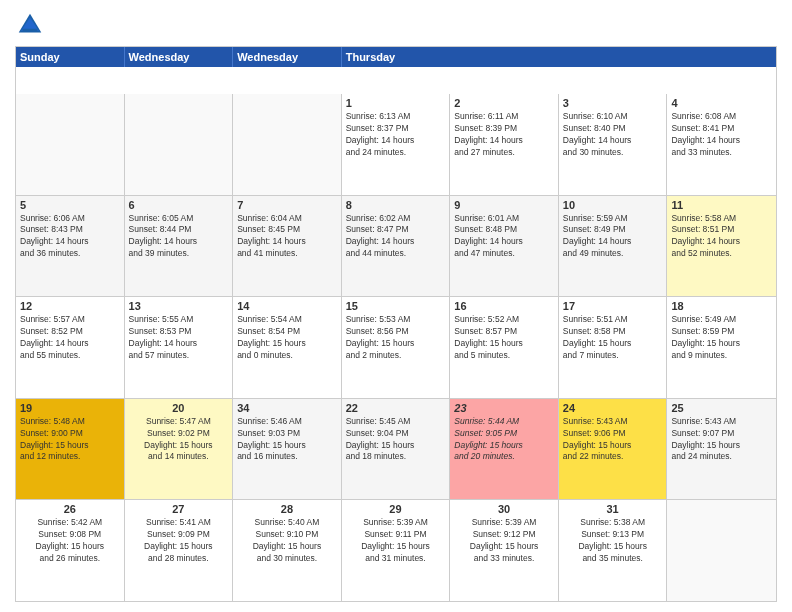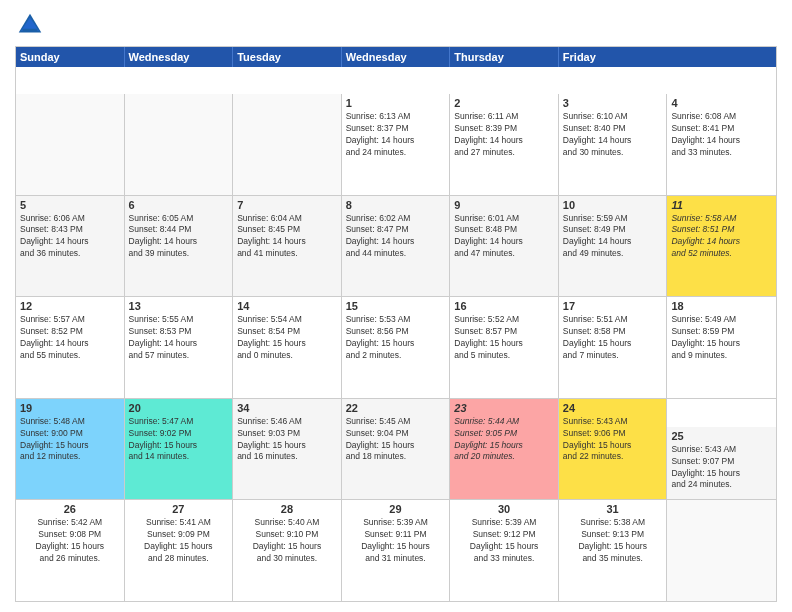--- a/index.html
+++ b/index.html
@@ -134,24 +134,22 @@
     <div class="title-block">
       <div class="main-title"></div>
       <div class="sub-title"></div>
     </div>
   </div>
 
   <div class="calendar">
     <div class="cal-header">
     <div class="cal-header-cell">Sunday</div>
         <div class="cal-header-cell">Wednesday</div>
-        <div class="cal-header-cell">Tuesday</div>
         <div class="cal-header-cell">Wednesday</div>
         <div class="cal-header-cell">Thursday</div>
-        <div class="cal-header-cell">Friday</div>
       </div>
     <div class="cal-body">
     <div class="cal-row">
           <div class="cal-cell empty"></div>
           <div class="cal-cell empty"></div>
           <div class="cal-cell empty"></div>
           <div class="cal-cell">
             <span class="day-num">1</span>
             <div class="cell-text">Sunrise: 6:13 AM<br>Sunset: 8:37 PM<br>Daylight: 14 hours<br>and 24 minutes.</div>
           </div>
@@ -186,21 +184,21 @@
             <div class="cell-text">Sunrise: 6:02 AM<br>Sunset: 8:47 PM<br>Daylight: 14 hours<br>and 44 minutes.</div>
           </div>
           <div class="cal-cell" style="background: rgb(245, 245, 245);">
             <span class="day-num">9</span>
             <div class="cell-text">Sunrise: 6:01 AM<br>Sunset: 8:48 PM<br>Daylight: 14 hours<br>and 47 minutes.</div>
           </div>
           <div class="cal-cell" style="background: rgb(245, 245, 245);">
             <span class="day-num">10</span>
             <div class="cell-text">Sunrise: 5:59 AM<br>Sunset: 8:49 PM<br>Daylight: 14 hours<br>and 49 minutes.</div>
           </div>
-          <div class="cal-cell" style="background: #fde047; font-style: italic;">
+          <div class="cal-cell" style="background: #fef9c3;">
             <span class="day-num">11</span>
             <div class="cell-text">Sunrise: 5:58 AM<br>Sunset: 8:51 PM<br>Daylight: 14 hours<br>and 52 minutes.</div>
           </div>
         </div>
         <div class="cal-row">
           <div class="cal-cell">
             <span class="day-num">12</span>
             <div class="cell-text">Sunrise: 5:57 AM<br>Sunset: 8:52 PM<br>Daylight: 14 hours<br>and 55 minutes.</div>
           </div>
           <div class="cal-cell">
@@ -222,45 +220,45 @@
           <div class="cal-cell">
             <span class="day-num">17</span>
             <div class="cell-text">Sunrise: 5:51 AM<br>Sunset: 8:58 PM<br>Daylight: 15 hours<br>and 7 minutes.</div>
           </div>
           <div class="cal-cell">
             <span class="day-num">18</span>
             <div class="cell-text">Sunrise: 5:49 AM<br>Sunset: 8:59 PM<br>Daylight: 15 hours<br>and 9 minutes.</div>
           </div>
         </div>
         <div class="cal-row">
-          <div class="cal-cell" style="background: #7dd3fc;">
+          <div class="cal-cell" style="background: #eab308;">
             <span class="day-num">19</span>
             <div class="cell-text">Sunrise: 5:48 AM<br>Sunset: 9:00 PM<br>Daylight: 15 hours<br>and 12 minutes.</div>
           </div>
-          <div class="cal-cell" style="background: #5eead4;">
+          <div class="cal-cell" style="background: #fef9c3; text-align: center;">
             <span class="day-num">20</span>
             <div class="cell-text">Sunrise: 5:47 AM<br>Sunset: 9:02 PM<br>Daylight: 15 hours<br>and 14 minutes.</div>
           </div>
           <div class="cal-cell" style="background: rgb(245, 245, 245);">
             <span class="day-num">34</span>
             <div class="cell-text">Sunrise: 5:46 AM<br>Sunset: 9:03 PM<br>Daylight: 15 hours<br>and 16 minutes.</div>
           </div>
           <div class="cal-cell" style="background: rgb(245, 245, 245);">
             <span class="day-num">22</span>
             <div class="cell-text">Sunrise: 5:45 AM<br>Sunset: 9:04 PM<br>Daylight: 15 hours<br>and 18 minutes.</div>
           </div>
           <div class="cal-cell" style="background: #fca5a5; font-style: italic;">
             <span class="day-num">23</span>
             <div class="cell-text">Sunrise: 5:44 AM<br>Sunset: 9:05 PM<br>Daylight: 15 hours<br>and 20 minutes.</div>
           </div>
           <div class="cal-cell" style="background: #fde047;">
             <span class="day-num">24</span>
             <div class="cell-text">Sunrise: 5:43 AM<br>Sunset: 9:06 PM<br>Daylight: 15 hours<br>and 22 minutes.</div>
           </div>
-          <div class="cal-cell" style="background: rgb(245, 245, 245); margin-top: 28px;">
+          <div class="cal-cell" style="background: rgb(245, 245, 245);">
             <span class="day-num">25</span>
             <div class="cell-text">Sunrise: 5:43 AM<br>Sunset: 9:07 PM<br>Daylight: 15 hours<br>and 24 minutes.</div>
           </div>
         </div>
         <div class="cal-row">
           <div class="cal-cell">
             <span class="day-num">26</span>
             <div class="cell-text">Sunrise: 5:42 AM<br>Sunset: 9:08 PM<br>Daylight: 15 hours<br>and 26 minutes.</div>
           </div>
           <div class="cal-cell">

